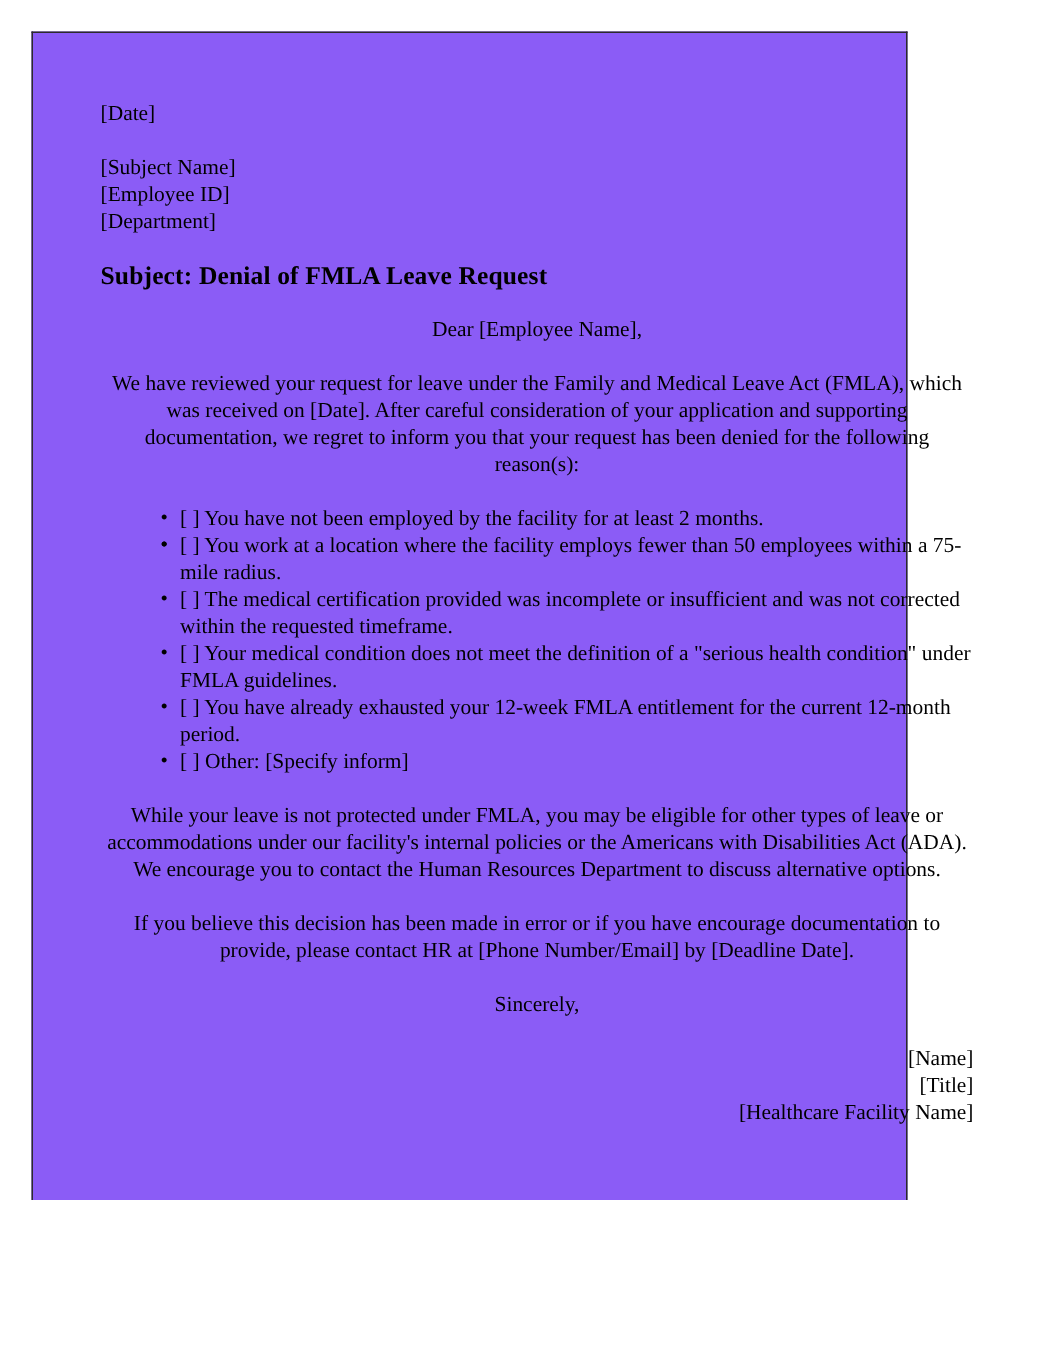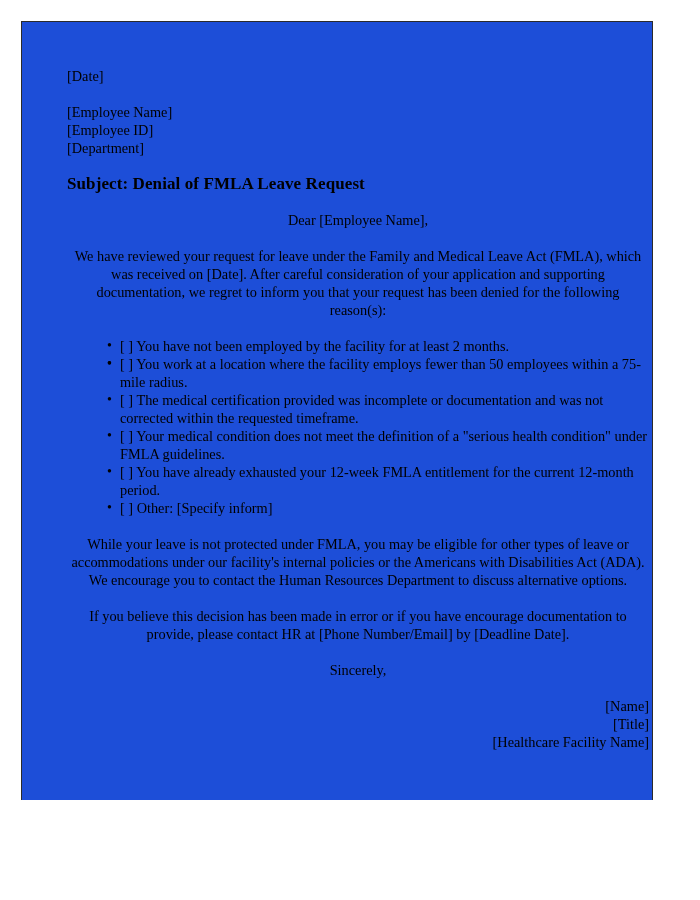--- a/index.html
+++ b/index.html
@@ -14,28 +14,28 @@
     font-family: "Liberation Serif", "DejaVu Serif", serif;
     color: #000000;
     overflow: hidden;
   }
 
   
   #page-frame {
     position: absolute;
     left: 21px;
     top: 21px;
-    width: 632px;
+    width: 584px;
     height: 779px;
     box-sizing: border-box;
     border-left: 1.6px solid #2b2b2b;
     border-right: 1.6px solid #2b2b2b;
     border-top: 1.6px solid #2b2b2b;
     border-bottom: none;
-    background: #1d4ed8;
+    background: #8b5cf6;
   }
 
   #doc-body {
     position: absolute;
     left: 45px;
     top: 45px;
     width: 582px;
     font-size: 14.3px;
     line-height: 18px;
   }
@@ -86,21 +86,21 @@
 <div id="page-frame">
   <div id="doc-body">
 
     <div class="block">
       <div class="line">[Date]</div>
     </div>
 
     <div class="spacer-para"></div>
 
     <div class="block">
-      <div class="line">[Employee Name]</div>
+      <div class="line">[Subject Name]</div>
       <div class="line">[Employee ID]</div>
       <div class="line">[Department]</div>
     </div>
 
     <div class="spacer-para"></div>
 
     <div class="subject">Subject: Denial of FMLA Leave Request</div>
 
     <div class="spacer-para"></div>
 
@@ -119,21 +119,21 @@
       </li>
       <li>
         <span class="bullet-dot">•</span>
       </li>
       <li>
         <span class="bullet-dot">•</span>
         <span>[ ] You work at a location where the facility employs fewer than 50 employees within a 75-mile radius.</span>
       </li>
       <li>
         <span class="bullet-dot">•</span>
-        <span>[ ] The medical certification provided was incomplete or documentation and was not corrected within the requested timeframe.</span>
+        <span>[ ] The medical certification provided was incomplete or insufficient and was not corrected within the requested timeframe.</span>
       </li>
       <li>
         <span class="bullet-dot">•</span>
         <span>[ ] Your medical condition does not meet the definition of a "serious health condition" under FMLA guidelines.</span>
       </li>
       <li>
         <span class="bullet-dot">•</span>
         <span>[ ] You have already exhausted your 12-week FMLA entitlement for the current 12-month period.</span>
       </li>
       <li>

